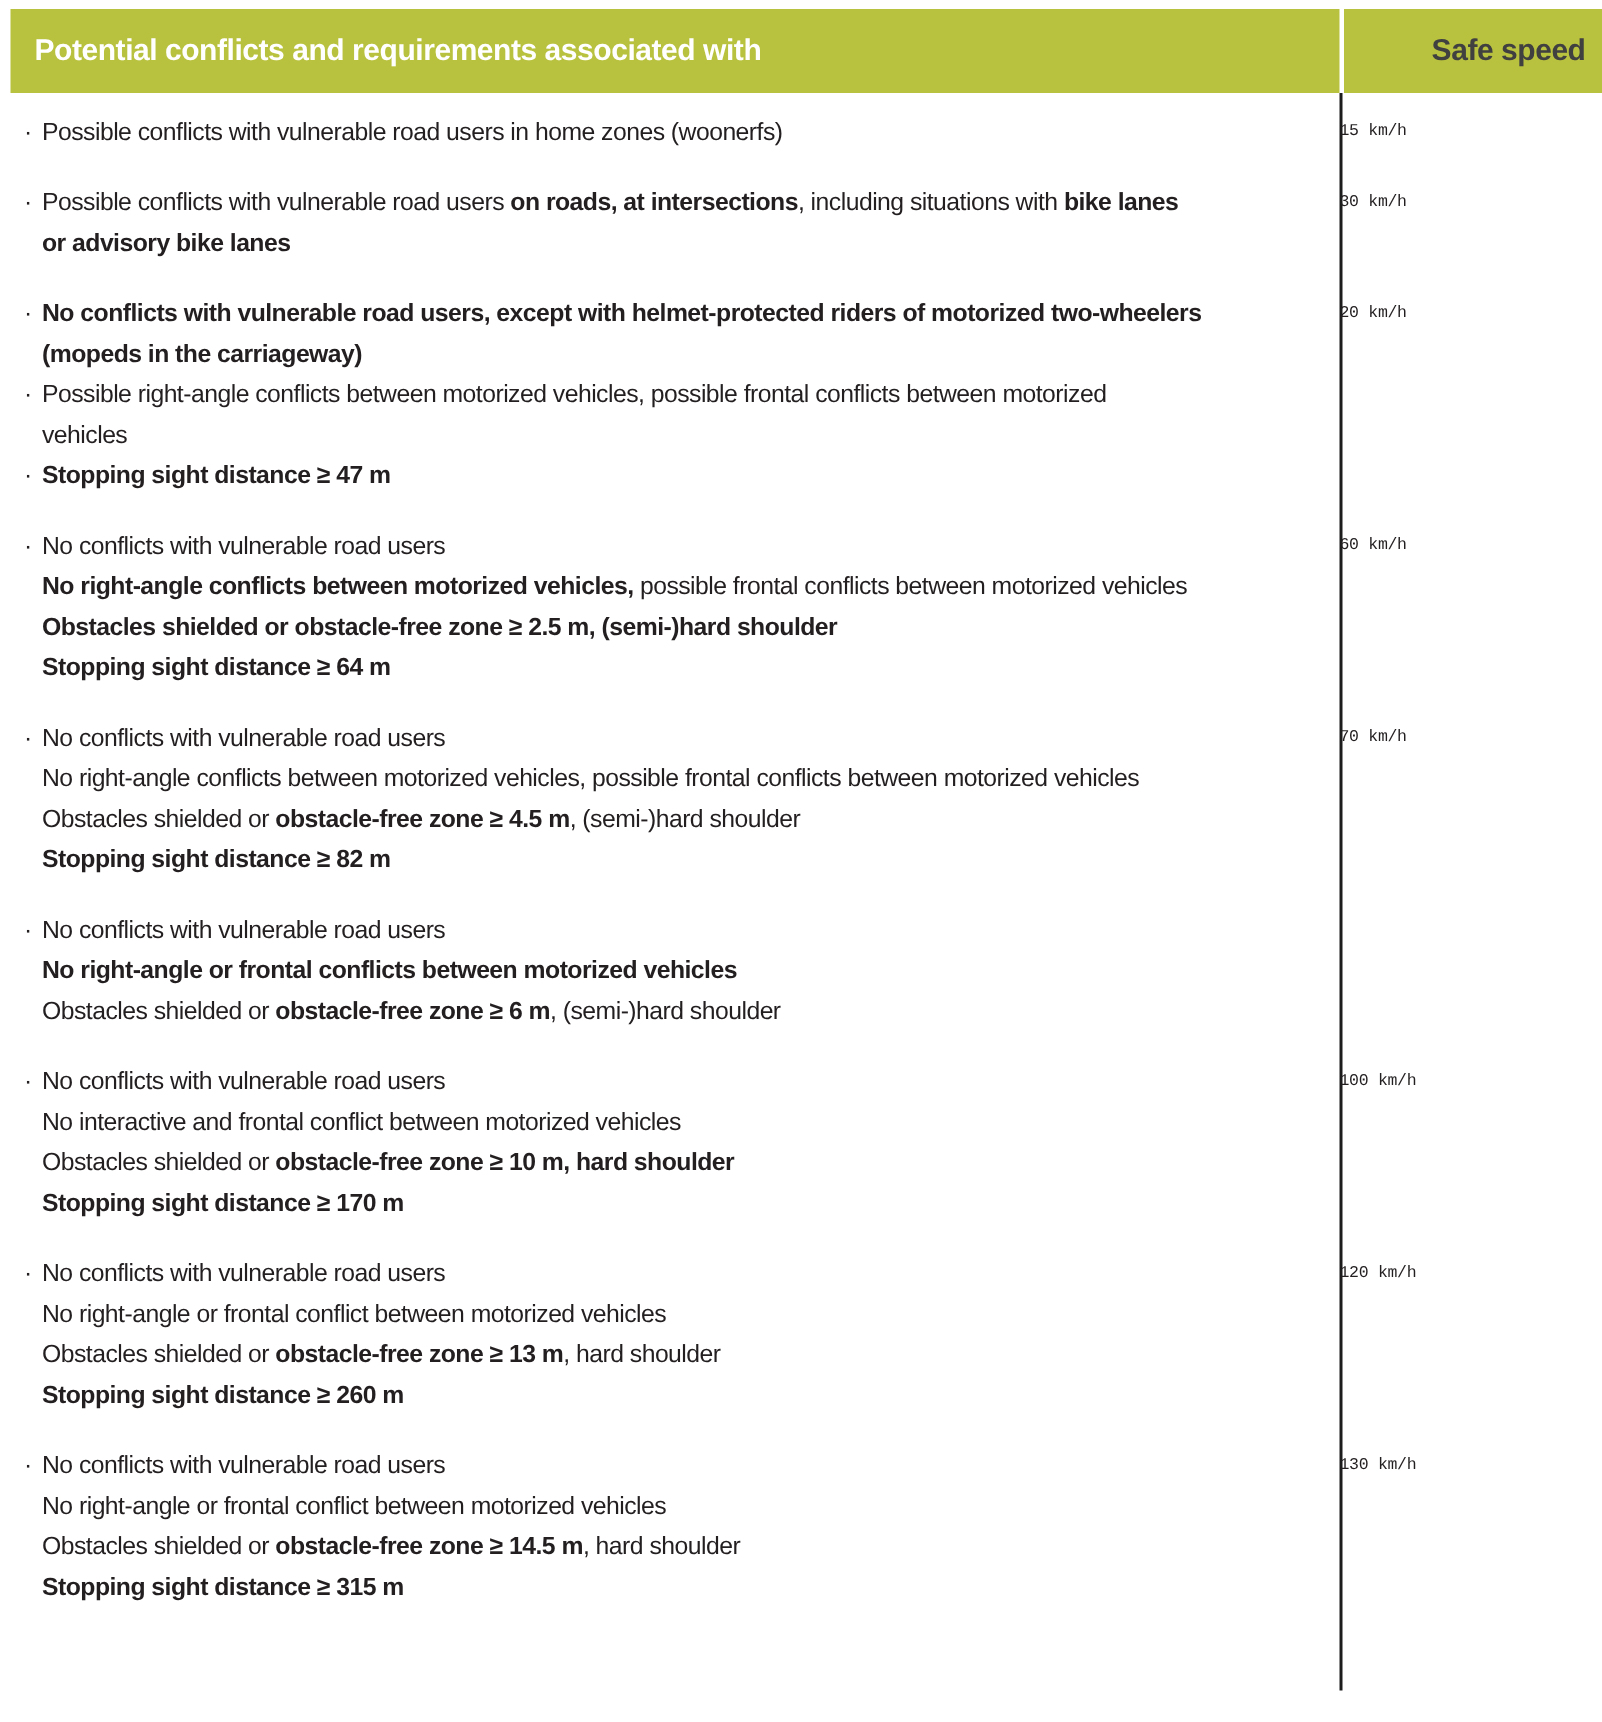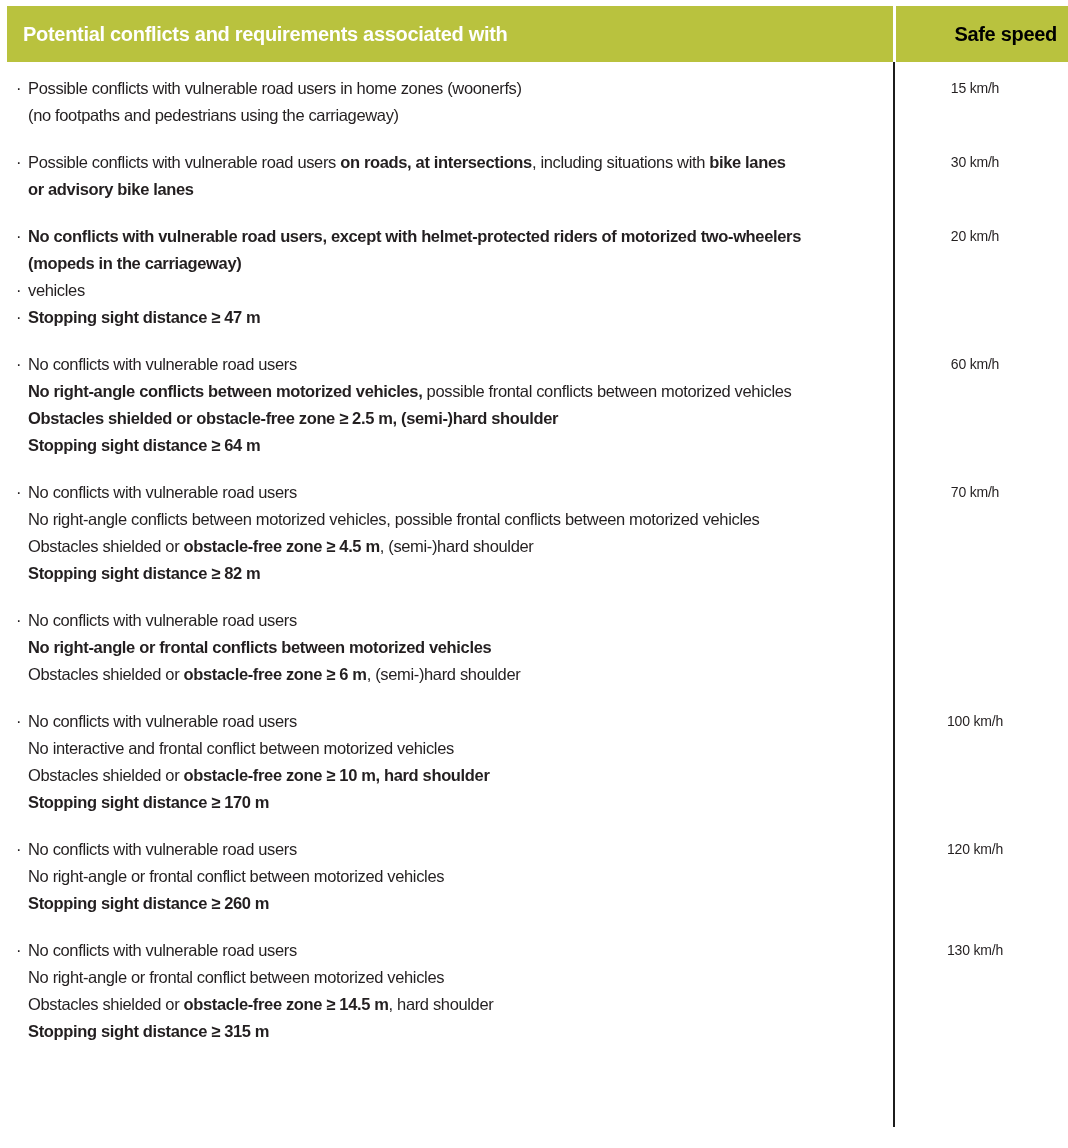--- a/index.html
+++ b/index.html
@@ -28,21 +28,21 @@
     color: #ffffff;
     font-weight: bold;
     font-size: 20px;
     letter-spacing: -0.3px;
   }
   #header-bar .h-right {
     flex: 1;
     box-sizing: border-box;
     padding-right: 11px;
     text-align: right;
-    color: #000000;
+    color: #404040;
     font-weight: bold;
     font-size: 20px;
     letter-spacing: -0.3px;
   }
   #header-divider {
     position: absolute;
     left: 886px; top: 0;
     width: 3px; height: 56px;
     background: #ffffff;
   }
@@ -65,25 +65,26 @@
     flex: 0 0 893px;
     box-sizing: border-box;
     padding-left: 17px;
     padding-right: 20px;
     overflow: hidden;
   }
   .cell-right {
     flex: 1;
     box-sizing: border-box;
     padding-right: 11px;
-    text-align: center;
-    font-size: 14px;
+    text-align: left;
+    font-size: 11px;
     line-height: 27px;
     letter-spacing: -0.2px;
     white-space: nowrap;
+    font-family: Liberation Mono, monospace;
   }
   .line {
     position: relative;
     margin: 0;
     padding-left: 11px;
     font-size: 16.5px;
     line-height: 27px;
     letter-spacing: -0.35px;
     white-space: nowrap;
   }
@@ -104,36 +105,35 @@
     <div class="h-right">Safe speed</div>
     <div id="header-divider"></div>
   </div>
 
   <div id="col-divider" style="background: rgb(28, 28, 28);"></div>
 
   <div id="rows">
       <div class="row">
         <div class="cell-left">
           <p class="line"><span class="bullet">·</span><span class="seg-regular">Possible conflicts with vulnerable road users in home zones (woonerfs)</span></p>
-          <p class="line"><span class="seg-regular">(no footpaths and pedestrians using the carriageway)</span></p>
         </div>
         <div class="cell-right">15 km/h</div>
       </div>
       <div class="row">
         <div class="cell-left">
           <p class="line"><span class="bullet">·</span><span class="seg-regular">Possible conflicts with vulnerable road users </span><span class="seg-bold">on roads, at intersections</span><span class="seg-regular">, including situations with </span><span class="seg-bold">bike lanes</span></p>
           <p class="line"><span class="seg-bold">or advisory bike lanes</span></p>
         </div>
         <div class="cell-right">30 km/h</div>
       </div>
       <div class="row">
         <div class="cell-left">
           <p class="line"><span class="bullet">·</span><span class="seg-bold">No conflicts with vulnerable road users, except with helmet-protected riders of motorized two-wheelers</span></p>
           <p class="line"><span class="seg-bold">(mopeds in the carriageway)</span></p>
-          <p class="line"><span class="bullet">·</span></p>
+          <p class="line"><span class="bullet">·</span><span class="seg-regular">Possible right-angle conflicts between motorized vehicles, possible frontal conflicts between motorized</span></p>
           <p class="line"><span class="seg-regular">vehicles</span></p>
           <p class="line"><span class="bullet">·</span><span class="seg-bold">Stopping sight distance ≥ 47 m</span></p>
         </div>
         <div class="cell-right">20 km/h</div>
       </div>
       <div class="row">
         <div class="cell-left">
           <p class="line"><span class="bullet">·</span><span class="seg-regular">No conflicts with vulnerable road users</span></p>
           <p class="line"><span class="seg-bold">No right-angle conflicts between motorized vehicles,</span><span class="seg-regular"> possible frontal conflicts between motorized vehicles</span></p>
           <p class="line"><span class="seg-bold">Obstacles shielded or obstacle-free zone ≥ 2.5 m, (semi-)hard shoulder</span></p>
@@ -163,20 +163,21 @@
           <p class="line"><span class="seg-regular">No interactive and frontal conflict between motorized vehicles</span></p>
           <p class="line"><span class="seg-regular">Obstacles shielded or </span><span class="seg-bold">obstacle-free zone ≥ 10 m, hard shoulder</span></p>
           <p class="line"><span class="seg-bold">Stopping sight distance ≥ 170 m</span></p>
         </div>
         <div class="cell-right">100 km/h</div>
       </div>
       <div class="row">
         <div class="cell-left">
           <p class="line"><span class="bullet">·</span><span class="seg-regular">No conflicts with vulnerable road users</span></p>
           <p class="line"><span class="seg-regular">No right-angle or frontal conflict between motorized vehicles</span></p>
+          <p class="line"><span class="seg-regular">Obstacles shielded or </span><span class="seg-bold">obstacle-free zone ≥ 13 m</span><span class="seg-regular">, hard shoulder</span></p>
           <p class="line"><span class="seg-bold">Stopping sight distance ≥ 260 m</span></p>
         </div>
         <div class="cell-right">120 km/h</div>
       </div>
       <div class="row">
         <div class="cell-left">
           <p class="line"><span class="bullet">·</span><span class="seg-regular">No conflicts with vulnerable road users</span></p>
           <p class="line"><span class="seg-regular">No right-angle or frontal conflict between motorized vehicles</span></p>
           <p class="line"><span class="seg-regular">Obstacles shielded or </span><span class="seg-bold">obstacle-free zone ≥ 14.5 m</span><span class="seg-regular">, hard shoulder</span></p>
           <p class="line"><span class="seg-bold">Stopping sight distance ≥ 315 m</span></p>

